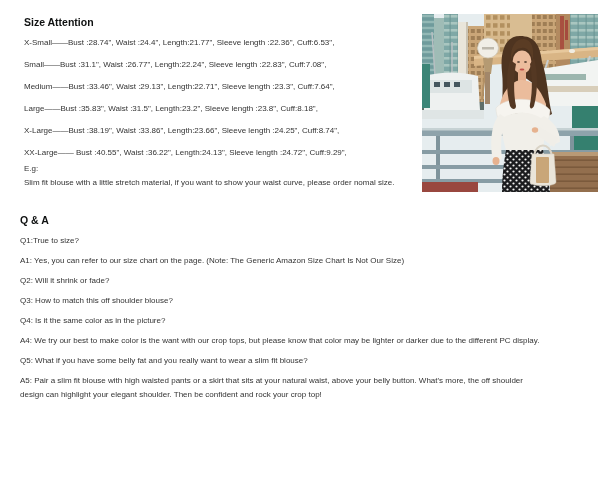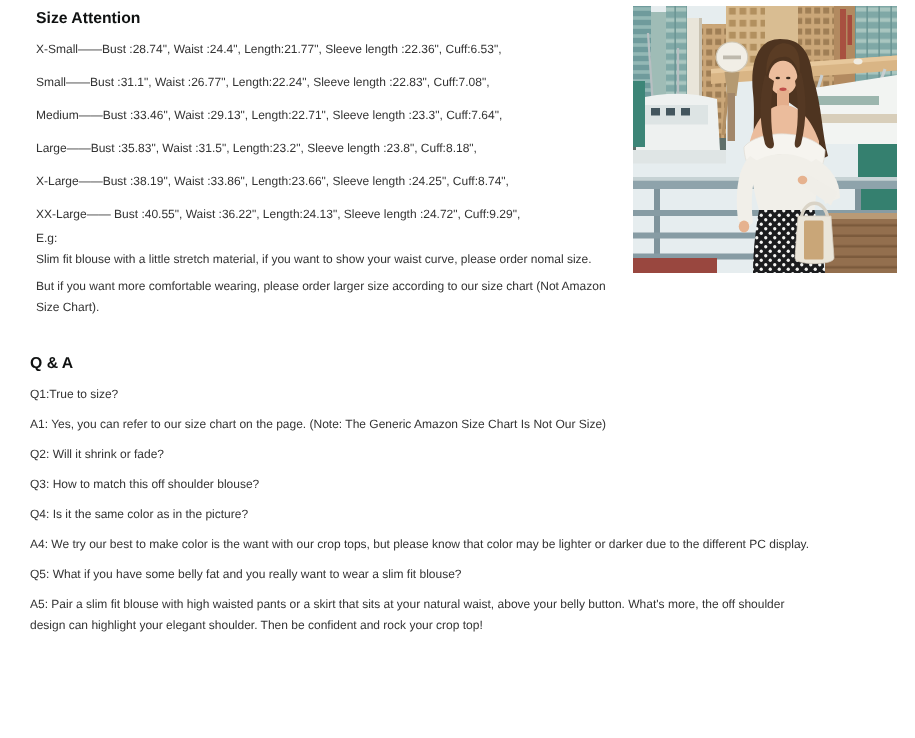--- a/index.html
+++ b/index.html
@@ -4,21 +4,21 @@
 <style>
   html, body {
     margin: 0; padding: 0;
     background: #ffffff;
     width: 610px; height: 492px;
     overflow: hidden;
     font-family: "Liberation Sans", sans-serif;
     color: #333333;
     -webkit-font-smoothing: antialiased;
   }
-  .page { width: 555px; height: 492px; padding-top: 6px; box-sizing: border-box; }
+  .page { width: 555px; height: 492px; padding-top: 16px; box-sizing: border-box; }
 
   .top-row { display: flex; align-items: flex-start; }
   .size-col { margin-left: 24px; width: 398px; flex: 0 0 auto; }
 
   .sec-heading {
     font-size: 10.5px; line-height: 12px; font-weight: bold;
     color: #0f1111; margin: 0 0 8px 0;
   }
   .size-line { font-size: 8px; line-height: 14px; margin: 0 0 8px 0; }
   .eg-line   { font-size: 8px; line-height: 14px; margin: -6px 16px 0 0; }
@@ -44,21 +44,20 @@
     <div class="size-col">
       <h3 class="sec-heading">Size Attention</h3>
       <p class="size-line">X-Small——Bust :28.74", Waist :24.4", Length:21.77", Sleeve length :22.36", Cuff:6.53",</p>
       <p class="size-line">Small——Bust :31.1", Waist :26.77", Length:22.24", Sleeve length :22.83", Cuff:7.08",</p>
       <p class="size-line">Medium——Bust :33.46", Waist :29.13", Length:22.71", Sleeve length :23.3", Cuff:7.64",</p>
       <p class="size-line">Large——Bust :35.83", Waist :31.5", Length:23.2", Sleeve length :23.8", Cuff:8.18",</p>
       <p class="size-line">X-Large——Bust :38.19", Waist :33.86", Length:23.66", Sleeve length :24.25", Cuff:8.74",</p>
       <p class="size-line">XX-Large—— Bust :40.55", Waist :36.22", Length:24.13", Sleeve length :24.72", Cuff:9.29",</p>
       <p class="eg-line">E.g:</p>
       <p class="fit-para">Slim fit blouse with a little stretch material, if you want to show your waist curve, please order nomal size.</p>
-      <p class="fit-para">But if you want more comfortable wearing, please order larger size according to our size chart (Not Amazon Size Chart).</p>
     </div>
 
     <figure class="photo" style="margin-top:-2px;">
       <svg viewBox="0 0 176 178" xmlns="http://www.w3.org/2000/svg">
         <defs>
           <pattern id="polka" width="6" height="6" patternUnits="userSpaceOnUse">
             <rect width="6" height="6" fill="#1b1c1e"></rect>
             <circle cx="1.5" cy="1.5" r="1.1" fill="#f4f4f2"></circle>
             <circle cx="4.5" cy="4.5" r="1.1" fill="#f4f4f2"></circle>
           </pattern>

